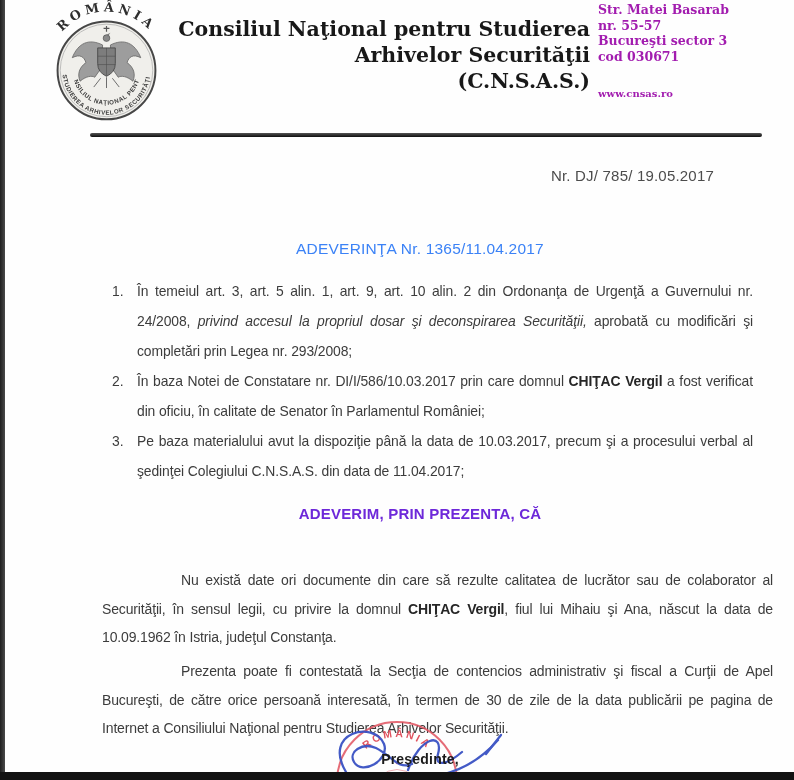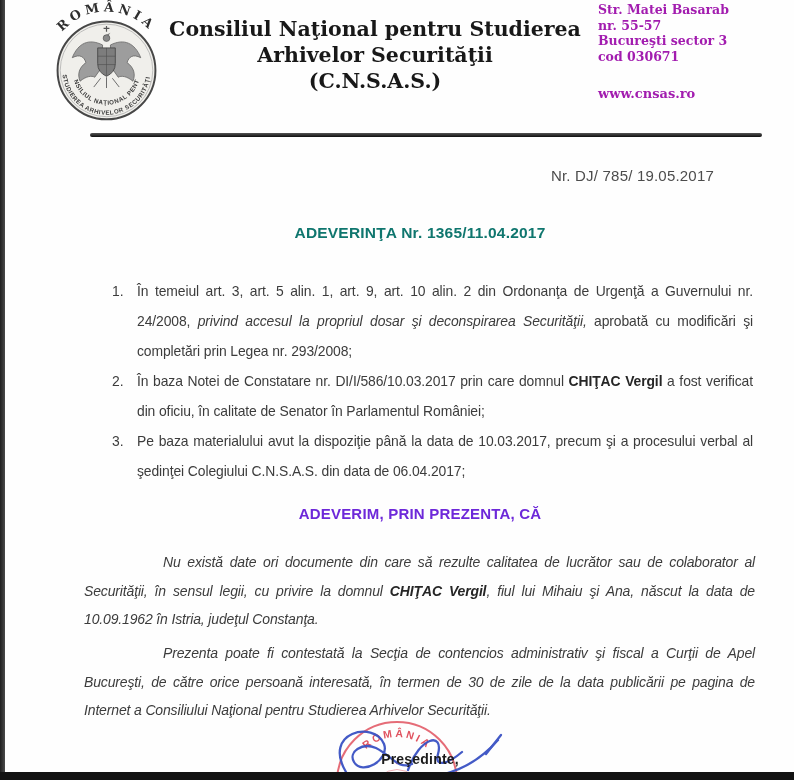--- a/index.html
+++ b/index.html
@@ -11,42 +11,42 @@
   
   .edge-left{position:absolute;left:0;top:0;width:5px;height:100%;background:linear-gradient(90deg,#1f1f1f,#4a4a4a);}
   .edge-bottom{position:absolute;left:0;bottom:0;width:100%;height:8px;background:#121212;}
   
   .seal{position:absolute;left:38px;top:-2px;width:137px;height:137px;}
   .seal-ring{fill:#f0efeb;stroke:#474747;stroke-width:2;}
   .seal-ring2{fill:none;stroke:#a5a5a5;stroke-width:.7;}
   .seal-country{font-family:"DejaVu Serif",serif;font-weight:bold;font-size:13px;letter-spacing:4px;fill:#2e2e2e;}
   .seal-arc{font-family:"Liberation Sans",sans-serif;font-weight:bold;font-size:6.3px;letter-spacing:.55px;fill:#3c3c3c;}
   .org-title{
-    position:absolute;left:160px;top:16px;width:430px;text-align:center;
+    position:absolute;left:160px;top:16px;width:430px;text-align:right;
     font-family:"DejaVu Serif",serif;font-weight:bold;font-size:20.5px;line-height:26px;color:#181818;
   }
   .contact{
     position:absolute;left:598px;top:2px;width:192px;text-align:left;
     font-family:"DejaVu Serif",serif;font-weight:bold;font-size:12.5px;line-height:15.5px;color:#a21caf;
   }
   .contact .gap{height:12px;}
-  .contact .site{margin-top:10px;font-size:13px;}
+  .contact .site{margin-top:10px;font-size:10px;}
   .header-rule{position:absolute;left:90px;top:133px;width:672px;height:4px;background:linear-gradient(180deg,#555,#0d0d0d);border-radius:2px;}
   
   .ref{position:absolute;left:408px;top:167px;width:306px;text-align:right;font-size:15px;color:#4c4c4c;letter-spacing:.2px;}
-  .doc-title{position:absolute;left:84px;top:224px;width:672px;margin:0;text-align:center;font-size:15.5px;font-weight:bold;color:#0f766e;letter-spacing:.2px;}
+  .doc-title{position:absolute;left:84px;top:240px;width:672px;margin:0;text-align:center;font-size:15.5px;font-weight:normal;color:#3b82f6;letter-spacing:.2px;}
   .legal-list{position:absolute;left:112px;top:276px;width:641px;font-size:13.9px;line-height:30px;letter-spacing:-.1px;color:#3c3c3c;}
   .li{display:flex;}
   .num{flex:none;width:25px;}
   .itext{flex:1;text-align:justify;text-align-last:left;}
   .it{font-style:italic;}
   .b{font-weight:bold;color:#262626;}
   .mid-heading{position:absolute;left:84px;top:505px;width:672px;margin:0;text-align:center;font-size:15px;font-weight:bold;color:#6d28d9;letter-spacing:.2px;}
-  .para{position:absolute;left:84px;width:671px;margin:0;font-size:14px;line-height:28.6px;letter-spacing:-.15px;
-        text-align:justify;text-align-last:left;text-indent:79px;color:#3c3c3c;font-style:italic;}
+  .para{position:absolute;left:84px;width:671px;margin:18px;font-size:14px;line-height:28.6px;letter-spacing:-.15px;
+        text-align:justify;text-align-last:left;text-indent:79px;color:#3c3c3c;}
   .para1{top:548px;}
   .para2{top:639px;}
   
   .stamp{position:absolute;left:312px;top:716px;width:170px;height:64px;}
   .stamp-circle{fill:none;stroke-width:2;opacity:.85;}
   .stamp-country{font-family:"Liberation Sans",sans-serif;font-weight:600;font-size:10.5px;letter-spacing:2.6px;}
   .signature{position:absolute;left:296px;top:718px;width:224px;height:62px;}
   .president{position:absolute;left:330px;top:751px;width:180px;text-align:center;
              font-size:14px;font-weight:bold;color:#1b1b1b;letter-spacing:.2px;}
 </style>
@@ -111,21 +111,21 @@
     <div class="li">
       <span class="num">1.</span>
       <span class="itext"><span>În temeiul art. 3, art. 5 alin. 1, art. 9, art. 10 alin. 2 din Ordonanţa de Urgenţă a Guvernului nr. 24/2008, </span><span class="it">privind accesul la propriul dosar şi deconspirarea Securităţii,</span><span> aprobată cu modificări şi completări prin Legea nr. 293/2008;</span></span>
     </div>
     <div class="li">
       <span class="num">2.</span>
       <span class="itext"><span>În baza Notei de Constatare nr. DI/I/586/10.03.2017 prin care domnul </span><span class="b">CHIŢAC Vergil</span><span> a fost verificat din oficiu, în calitate de Senator în Parlamentul României;</span></span>
     </div>
     <div class="li">
       <span class="num">3.</span>
-      <span class="itext"><span>Pe baza materialului avut la dispoziţie până la data de 10.03.2017, precum şi a procesului verbal al şedinţei Colegiului C.N.S.A.S. din data de 06.04.2017;</span></span>
+      <span class="itext"><span>Pe baza materialului avut la dispoziţie până la data de 10.03.2017, precum şi a procesului verbal al şedinţei Colegiului C.N.S.A.S. din data de 11.04.2017;</span></span>
     </div>
   </div>
 
   <h2 class="mid-heading">ADEVERIM, PRIN PREZENTA, CĂ</h2>
 
   <p class="para para1"><span>Nu există date ori documente din care să rezulte calitatea de lucrător sau de colaborator al Securităţii, în sensul legii, cu privire la domnul </span><span class="b">CHIŢAC Vergil</span><span>, fiul lui Mihaiu şi Ana, născut la data de 10.09.1962 în Istria, judeţul Constanţa.</span></p>
 
   <p class="para para2">Prezenta poate fi contestată la Secţia de contencios administrativ şi fiscal a Curţii de Apel Bucureşti, de către orice persoană interesată, în termen de 30 de zile de la data publicării pe pagina de Internet a Consiliului Naţional pentru Studierea Arhivelor Securităţii.</p>
 
   <svg class="stamp" viewBox="0 0 170 64" aria-hidden="true">

